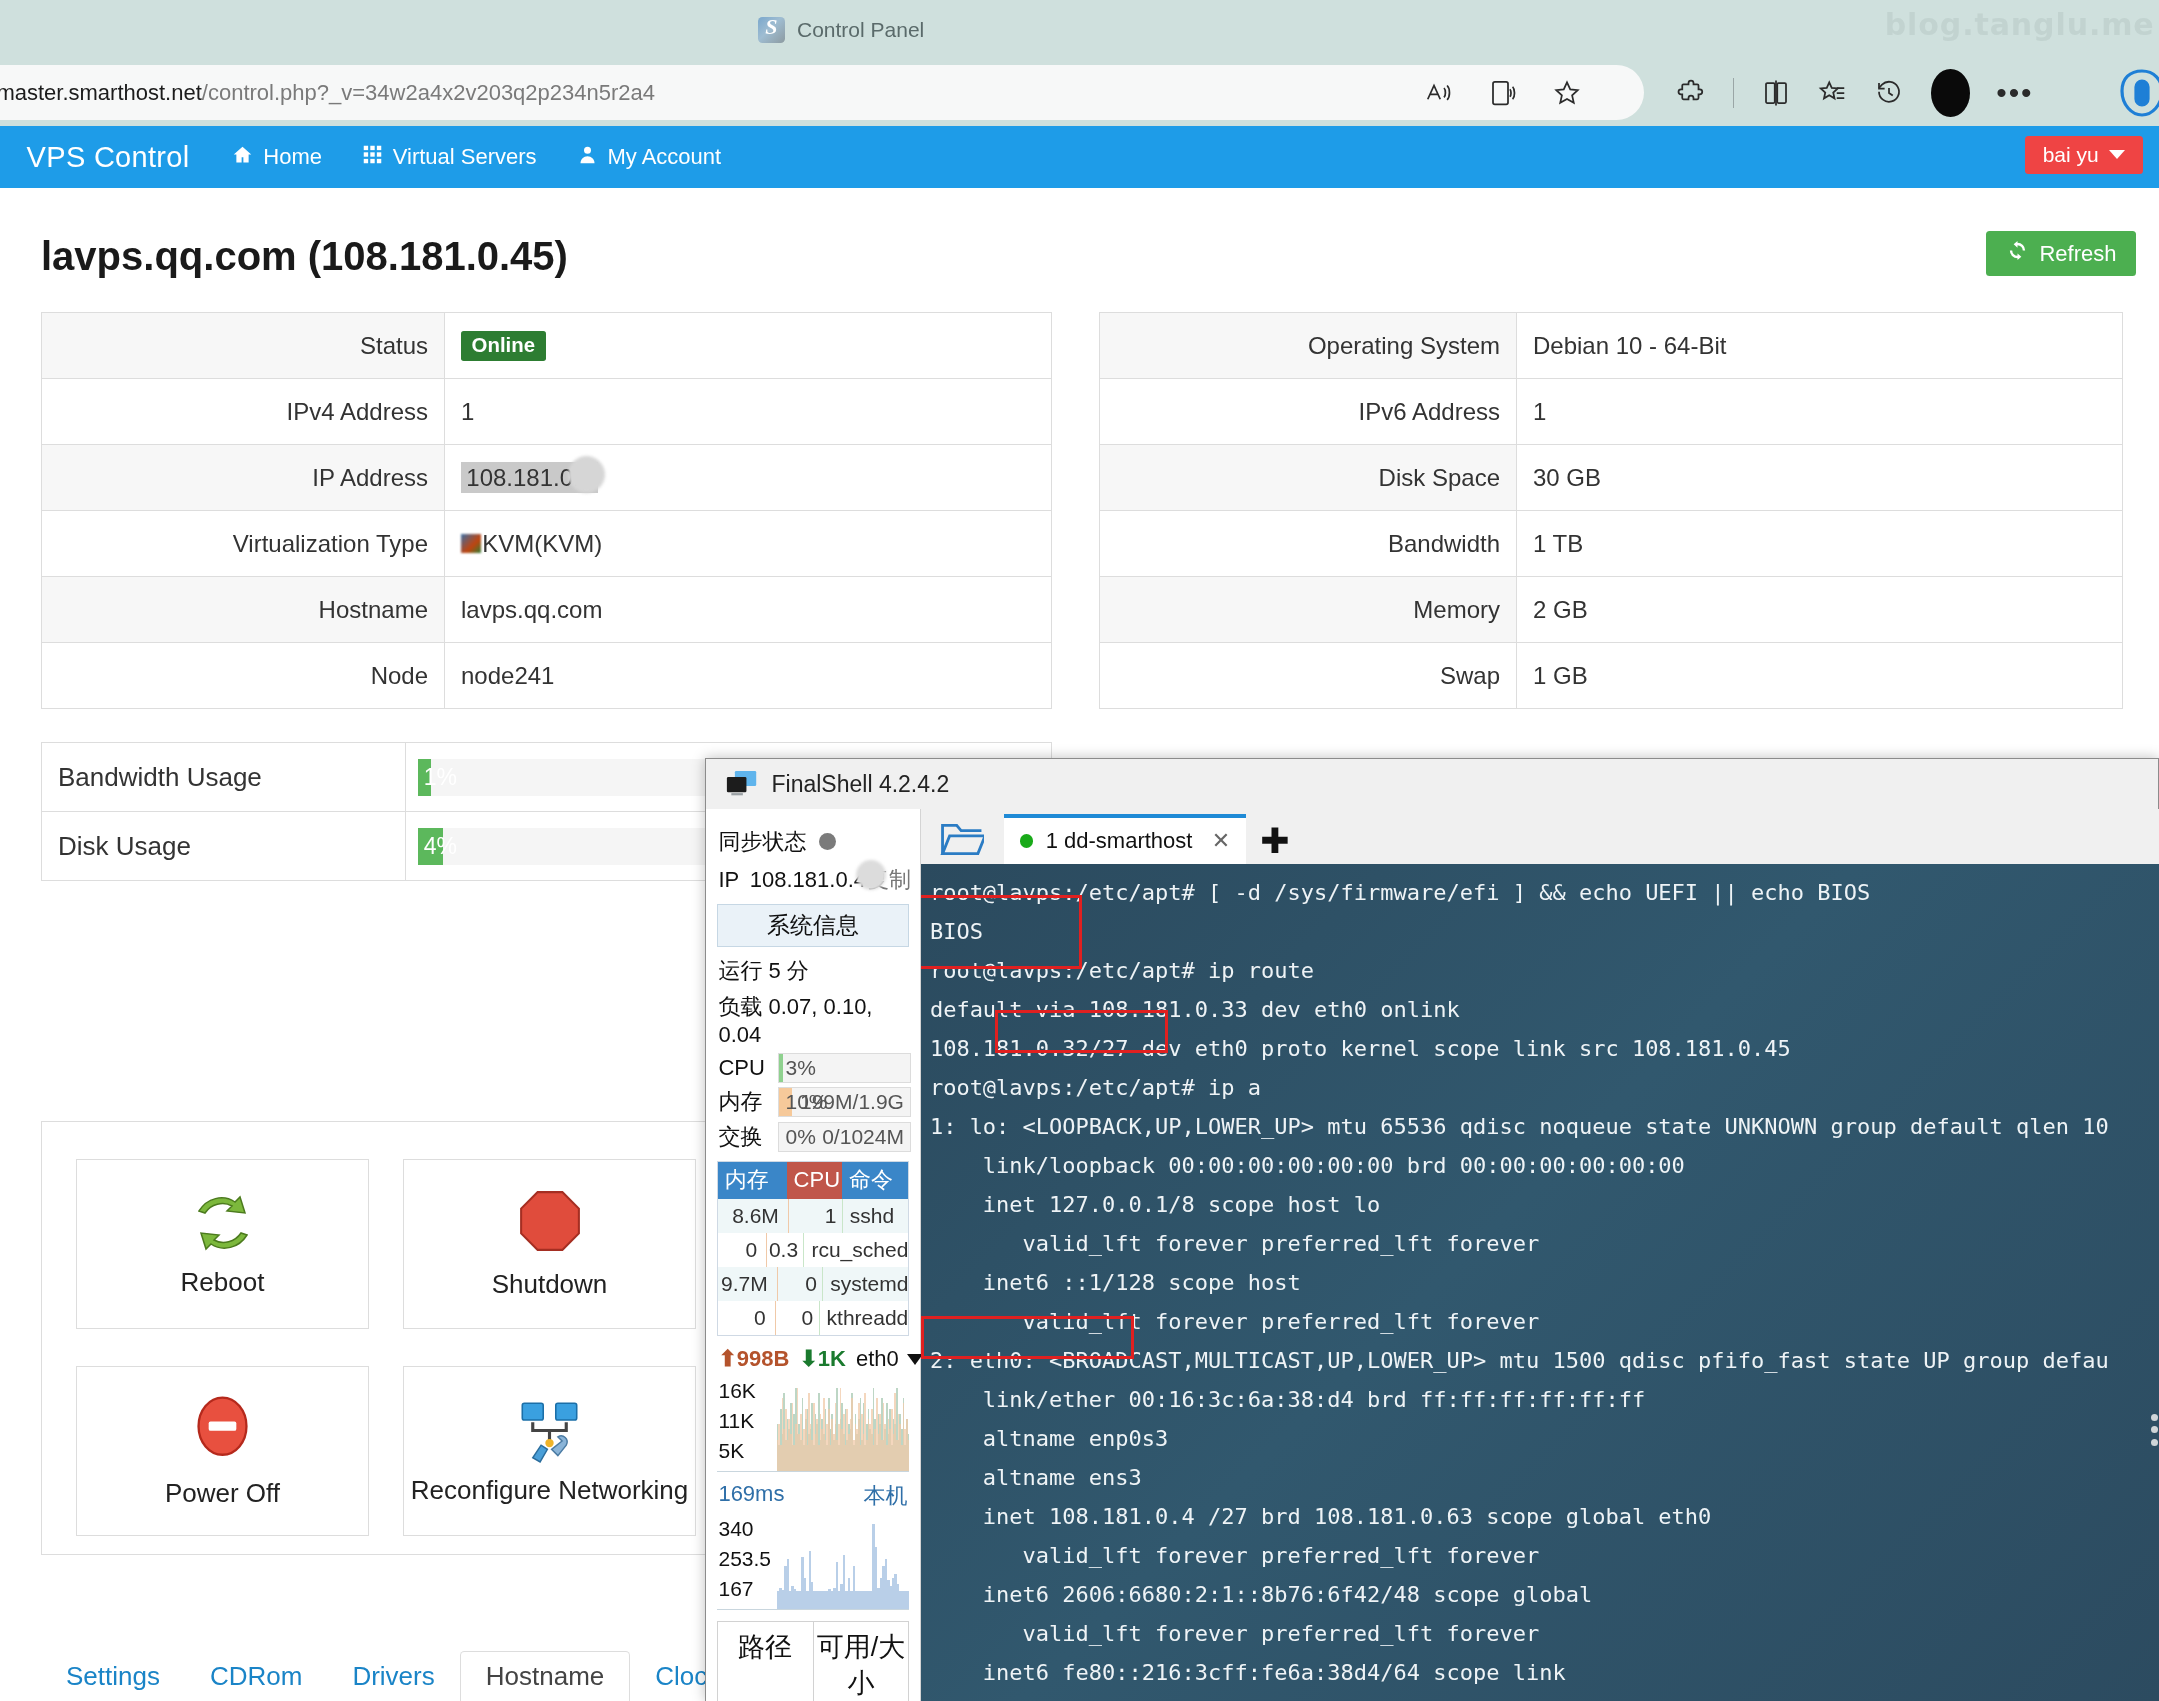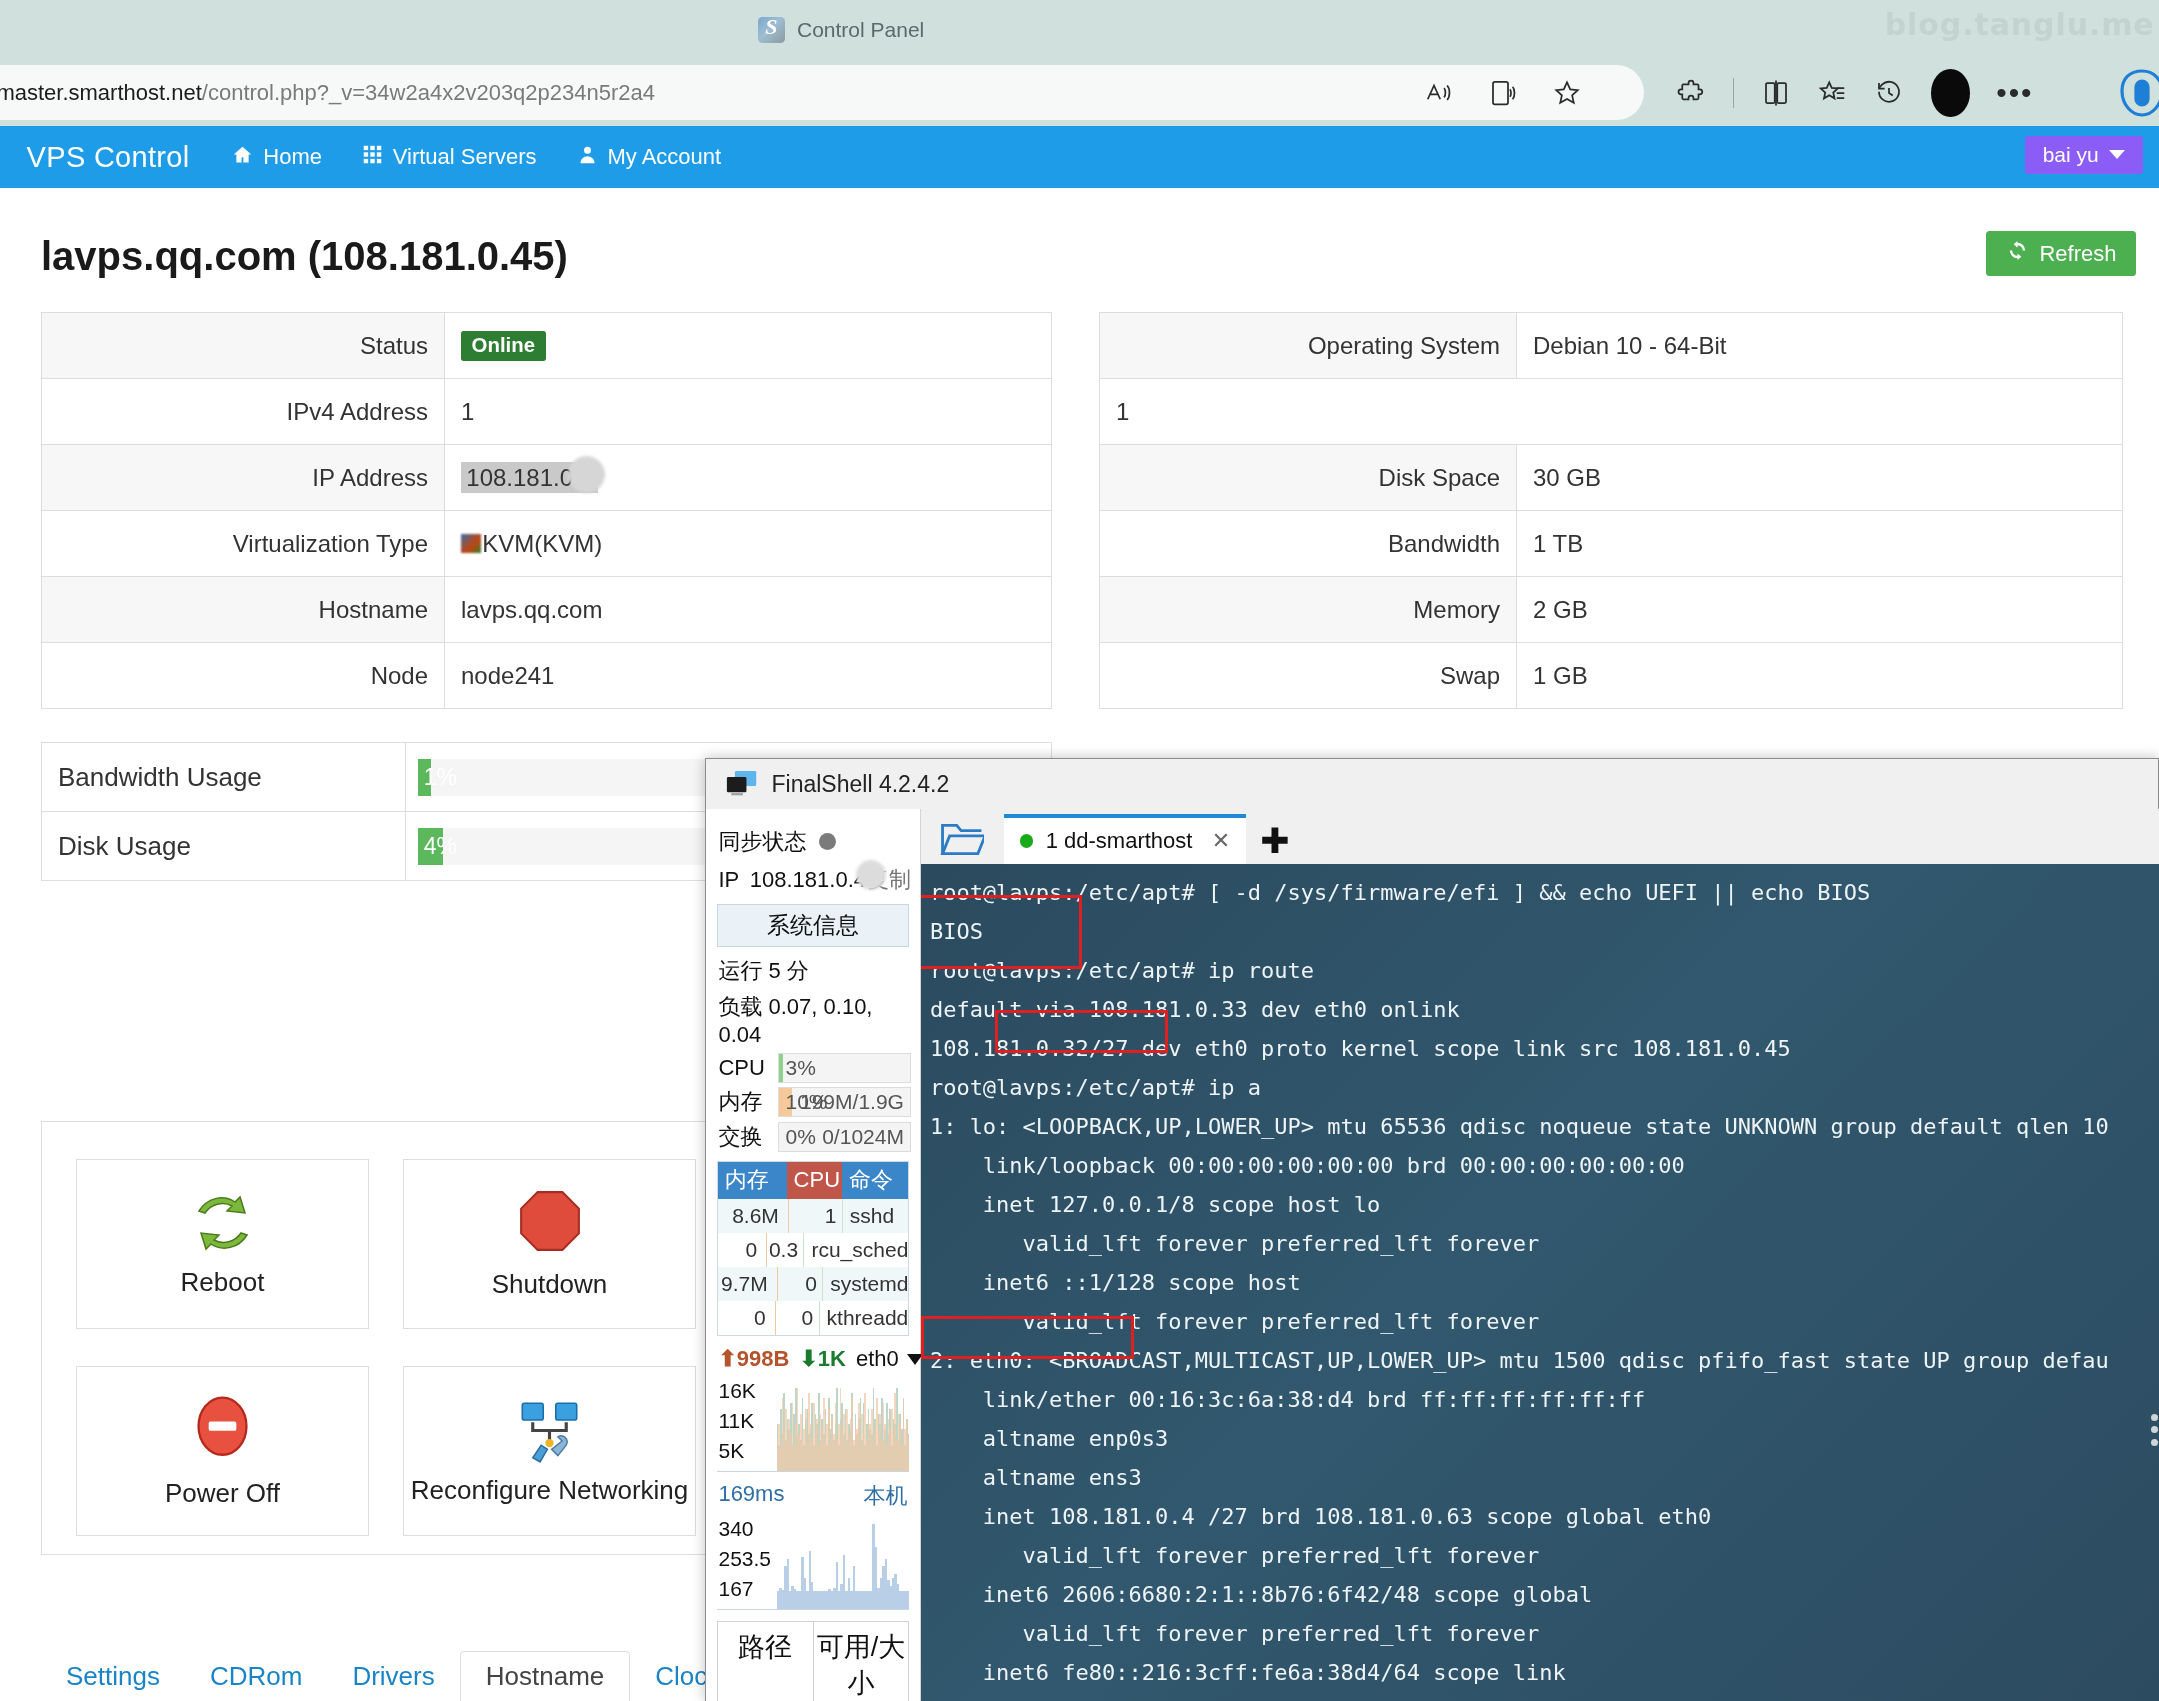--- a/index.html
+++ b/index.html
@@ -79,21 +79,21 @@
     color: #fff; font-size: 29px; margin-left: 26.6px; margin-right: 43px;
     letter-spacing: 0.3px;
   }
   .vps-link {
     color: #fff; font-size: 22px; display: flex; align-items: center;
     gap: 9.8px; margin-right: 40px; cursor: pointer;
   }
   .vps-link svg { width: 21px; height: 21px; fill: #fff; }
   .vps-user {
     position: absolute; right: 16px; top: 9.8px;
-    background: #8b5cf6; color: #fff; font-size: 21px;
+    background: #ef4444; color: #fff; font-size: 21px;
     padding: 7px 17.7px; border-radius: 3.5px; cursor: pointer;
     display: flex; align-items: center; gap: 10.6px;
   }
   .caret-d {
     width: 0; height: 0; border-left: 8px solid transparent;
     border-right: 8px solid transparent; border-top: 9.8px solid #fff;
   }
 
   
   .page { position: absolute; left: 0; top: 188px; width: 2159px; height: 1514px; background:#fff; }
@@ -454,20 +454,21 @@
       <div class="tval">node241</div>
     </div>
   </div>
 
   <div class="tbl right">
     <div class="trow">
       <div class="tkey">Operating System</div>
       <div class="tval">Debian 10 - 64-Bit</div>
     </div>
     <div class="trow">
+      <div class="tkey">IPv6 Address</div>
       <div class="tval">1</div>
     </div>
     <div class="trow">
       <div class="tkey">Disk Space</div>
       <div class="tval">30 GB</div>
     </div>
     <div class="trow">
       <div class="tkey">Bandwidth</div>
       <div class="tval">1 TB</div>
     </div>

